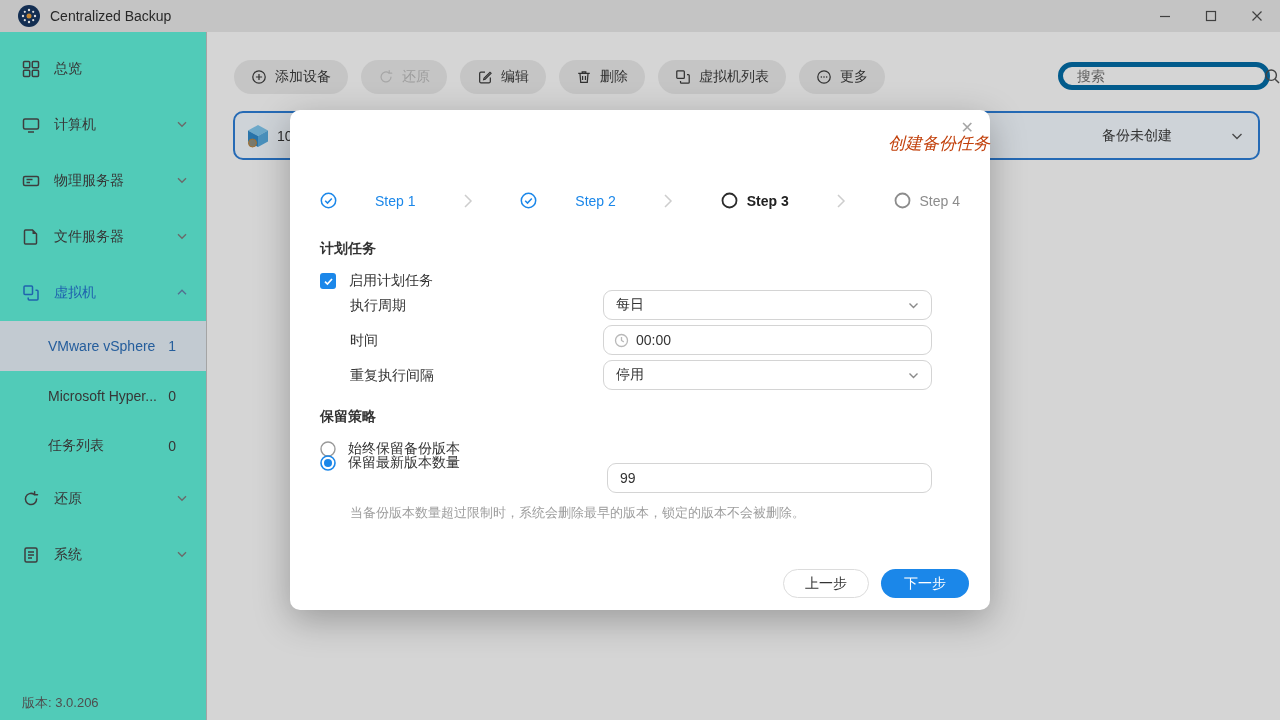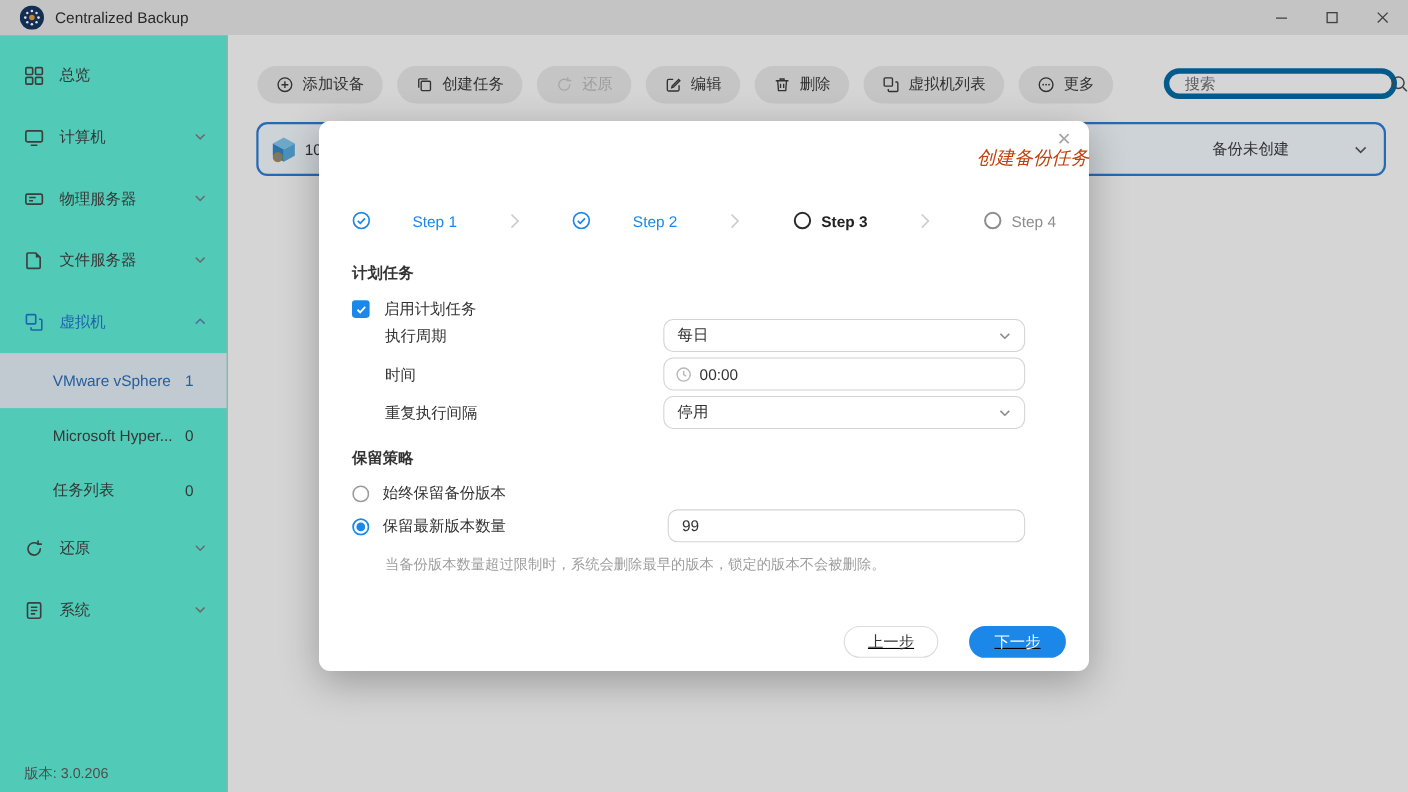--- a/index.html
+++ b/index.html
@@ -73,25 +73,25 @@
   .f-ctrl .clock { margin-left:10px; display:flex; }
   .f-ctrl .clock + input { padding-left:7px; }
 
   .lbl-cycle { top:187px; } .ctrl-cycle { top:180px; }
   .lbl-time { top:222px; } .ctrl-time { top:215px; }
   .lbl-interval { top:257px; } .ctrl-interval { top:250px; }
 
   .radio-row { position:absolute; left:30px; display:flex; align-items:center; gap:12px; font-size:14px; color:#333; }
   .radio-row .r-ic { display:flex; cursor:pointer; }
   .radio1 { top:330px; }
-  .radio2 { top:360px;justify-content:center; }
+  .radio2 { top:344px;justify-content:center; }
   .ctrl-keep { top:353px; left:317px; width:325px; }
   .help { position:absolute; top:394px; left:60px; font-size:13px; color:#9e9e9e; }
 
-  .m-footer { position:absolute; right:21px; bottom:12px; display:flex; gap:28px;text-decoration:underline; }
+  .m-footer { position:absolute; right:21px; bottom:12px; display:flex; gap:12px; }
   .btn { height:29px; border-radius:15px; font-size:14px; display:flex; align-items:center; justify-content:center; cursor:pointer; font-family:inherit; }
   .btn-prev { width:86px; background:#fff; border:1px solid #dcdcdc; color:#333; }
   .btn-next { width:88px; background:#1b87e9; border:none; color:#fff; }
 </style>
 </head>
 <body>
 
 <div class="titlebar">
   <svg class="logo" viewBox="0 0 22 22">
     <circle cx="11" cy="11" r="11" fill="#16355f"></circle>
@@ -251,29 +251,20 @@
   <div class="toolbar">
     <div class="pill">
       <span class="pic">
         <svg viewBox="0 0 18 18" width="16" height="16" fill="none" stroke="#3a3a3a" stroke-width="1.4">
           <circle cx="9" cy="9" r="7"></circle>
             <path d="M9 5.5v7M5.5 9h7"></path>
         </svg>
       </span>
       <span>添加设备</span>
     </div>
-    <div class="pill">
-      <span class="pic">
-        <svg viewBox="0 0 18 18" width="16" height="16" fill="none" stroke="#3a3a3a" stroke-width="1.4">
-          <rect x="5.5" y="5.5" width="9.5" height="9.5" rx="1"></rect>
-            <path d="M3 12V4a1 1 0 0 1 1-1h8"></path>
-        </svg>
-      </span>
-      <span>创建任务</span>
-    </div>
     <div class="pill disabled">
       <span class="pic">
         <svg viewBox="0 0 18 18" width="16" height="16" fill="none" stroke="#c0c0c0" stroke-width="1.4" stroke-linecap="round">
           <path d="M14.6 9a5.6 5.6 0 1 1-2.4-4.6"></path>
             <path d="M12.6 1.8v2.9h2.9"></path>
         </svg>
       </span>
       <span>还原</span>
     </div>
     <div class="pill">

